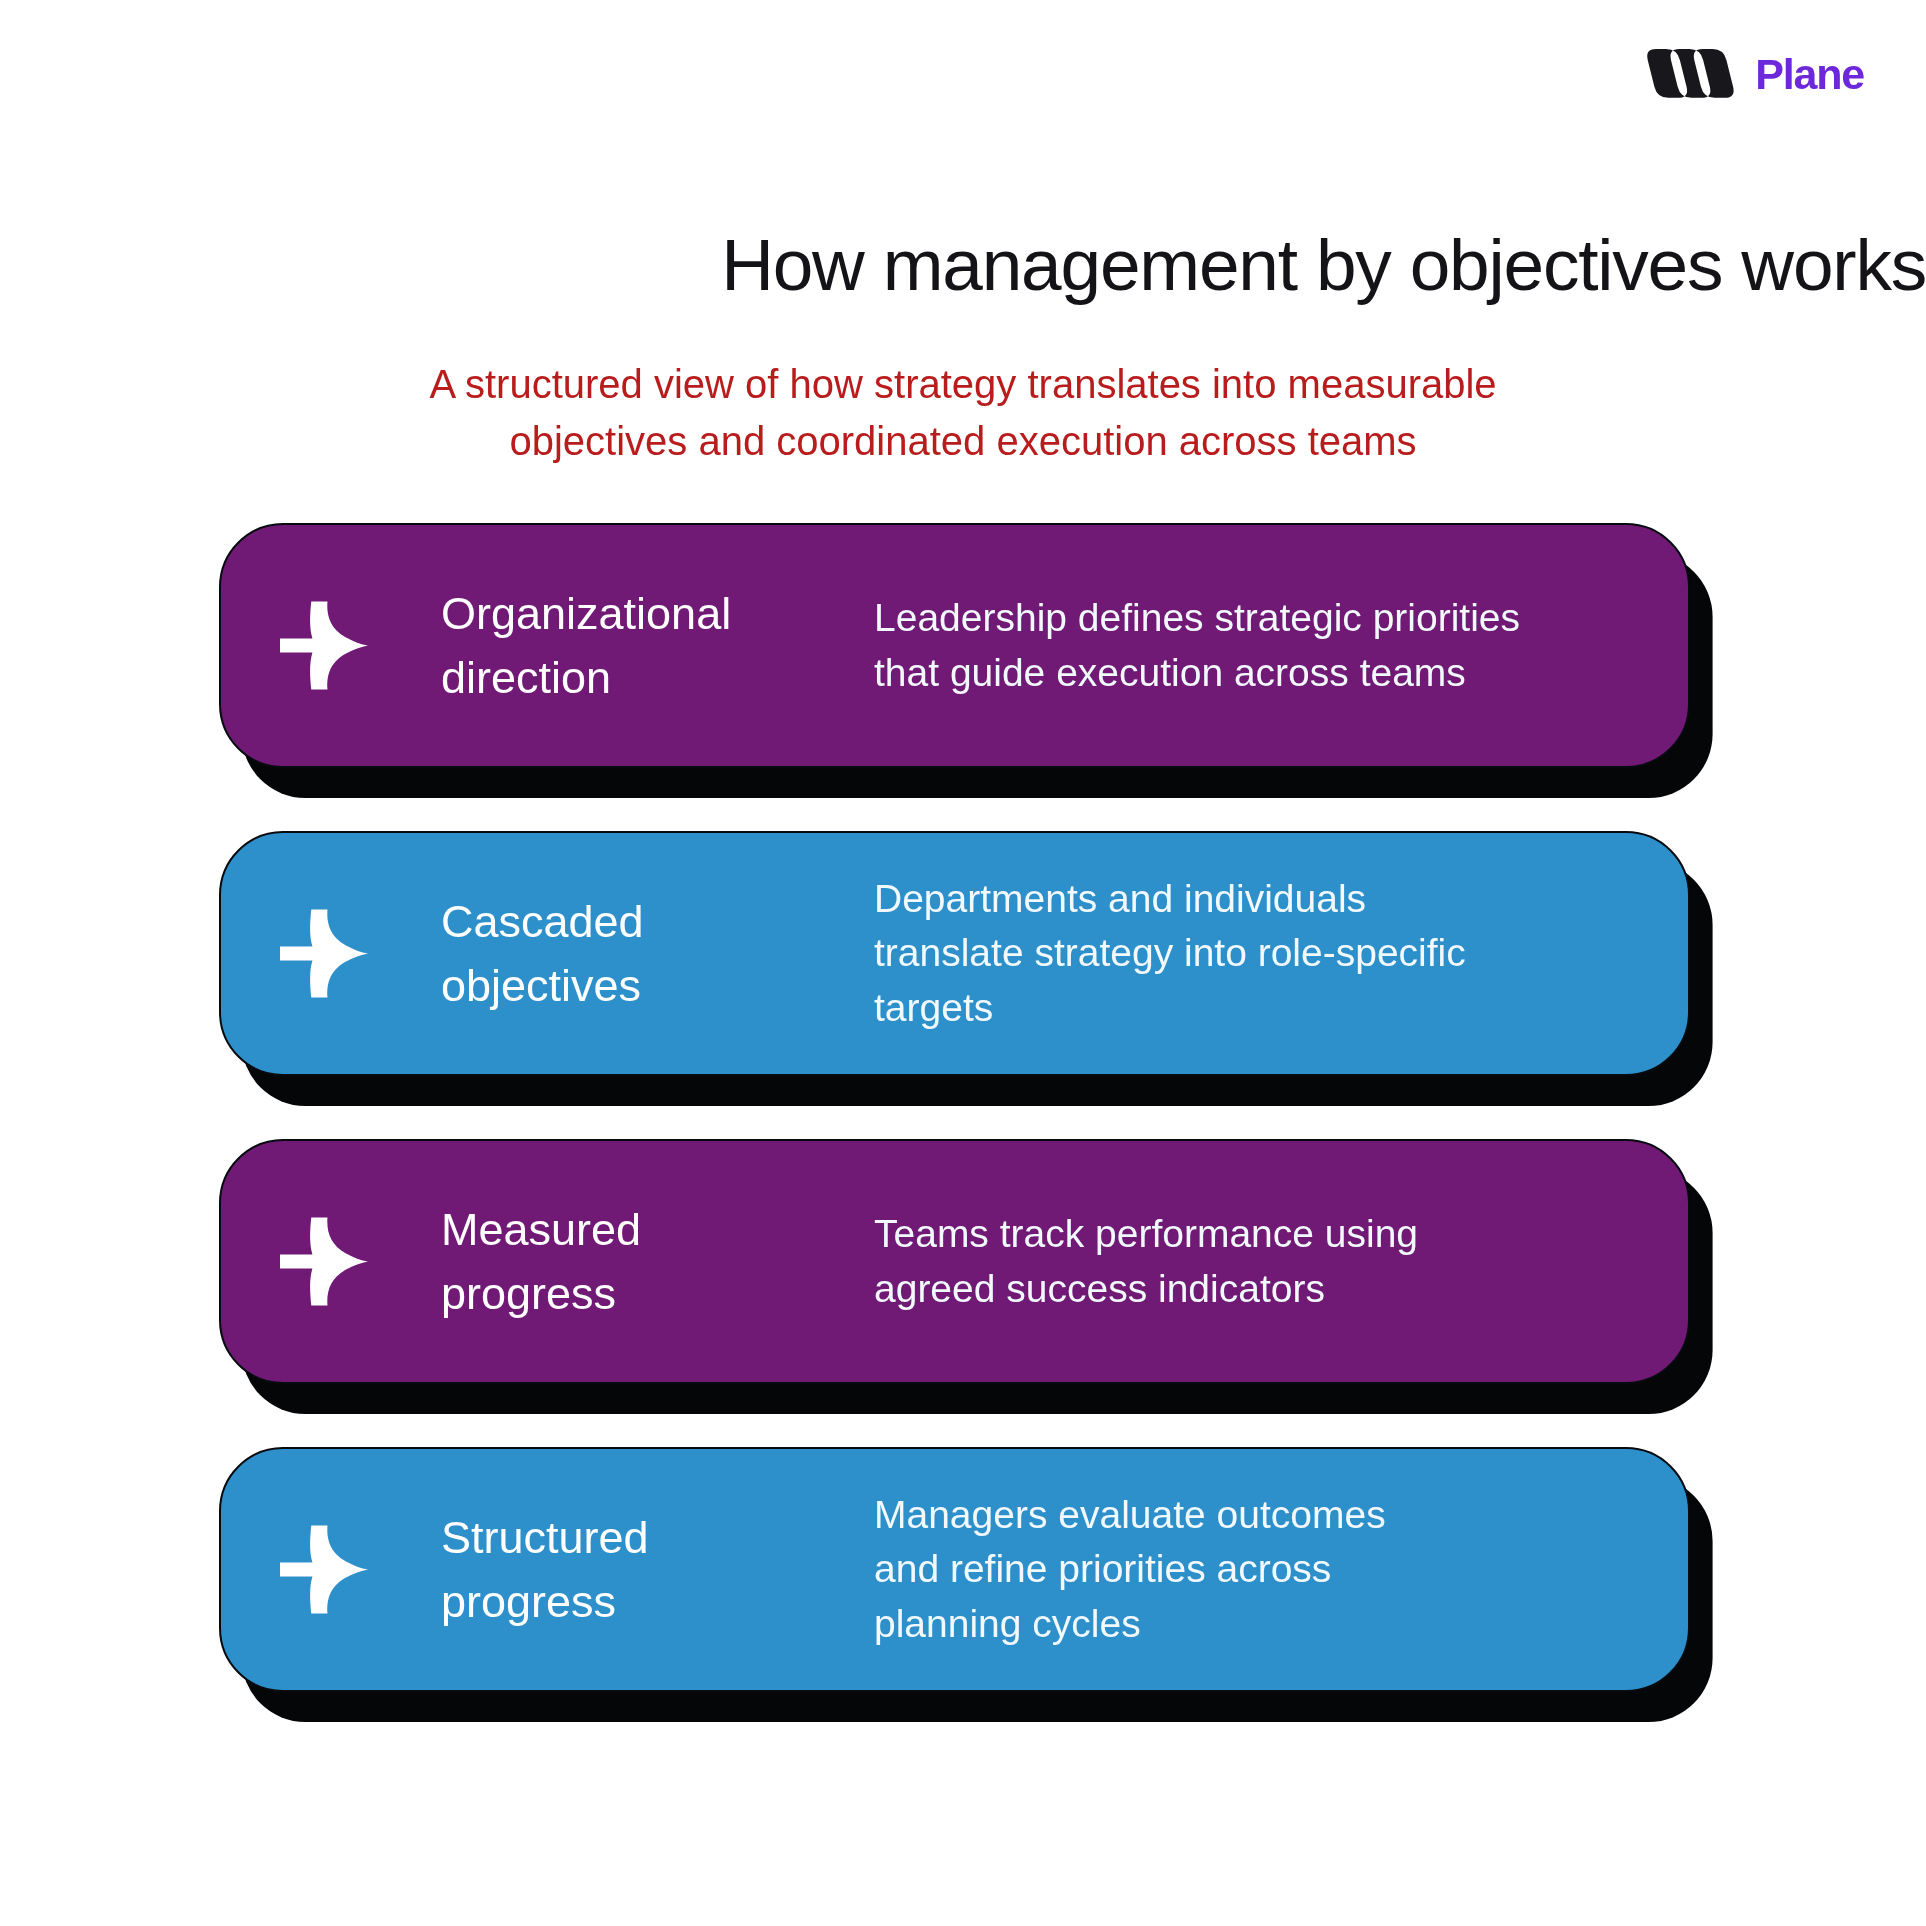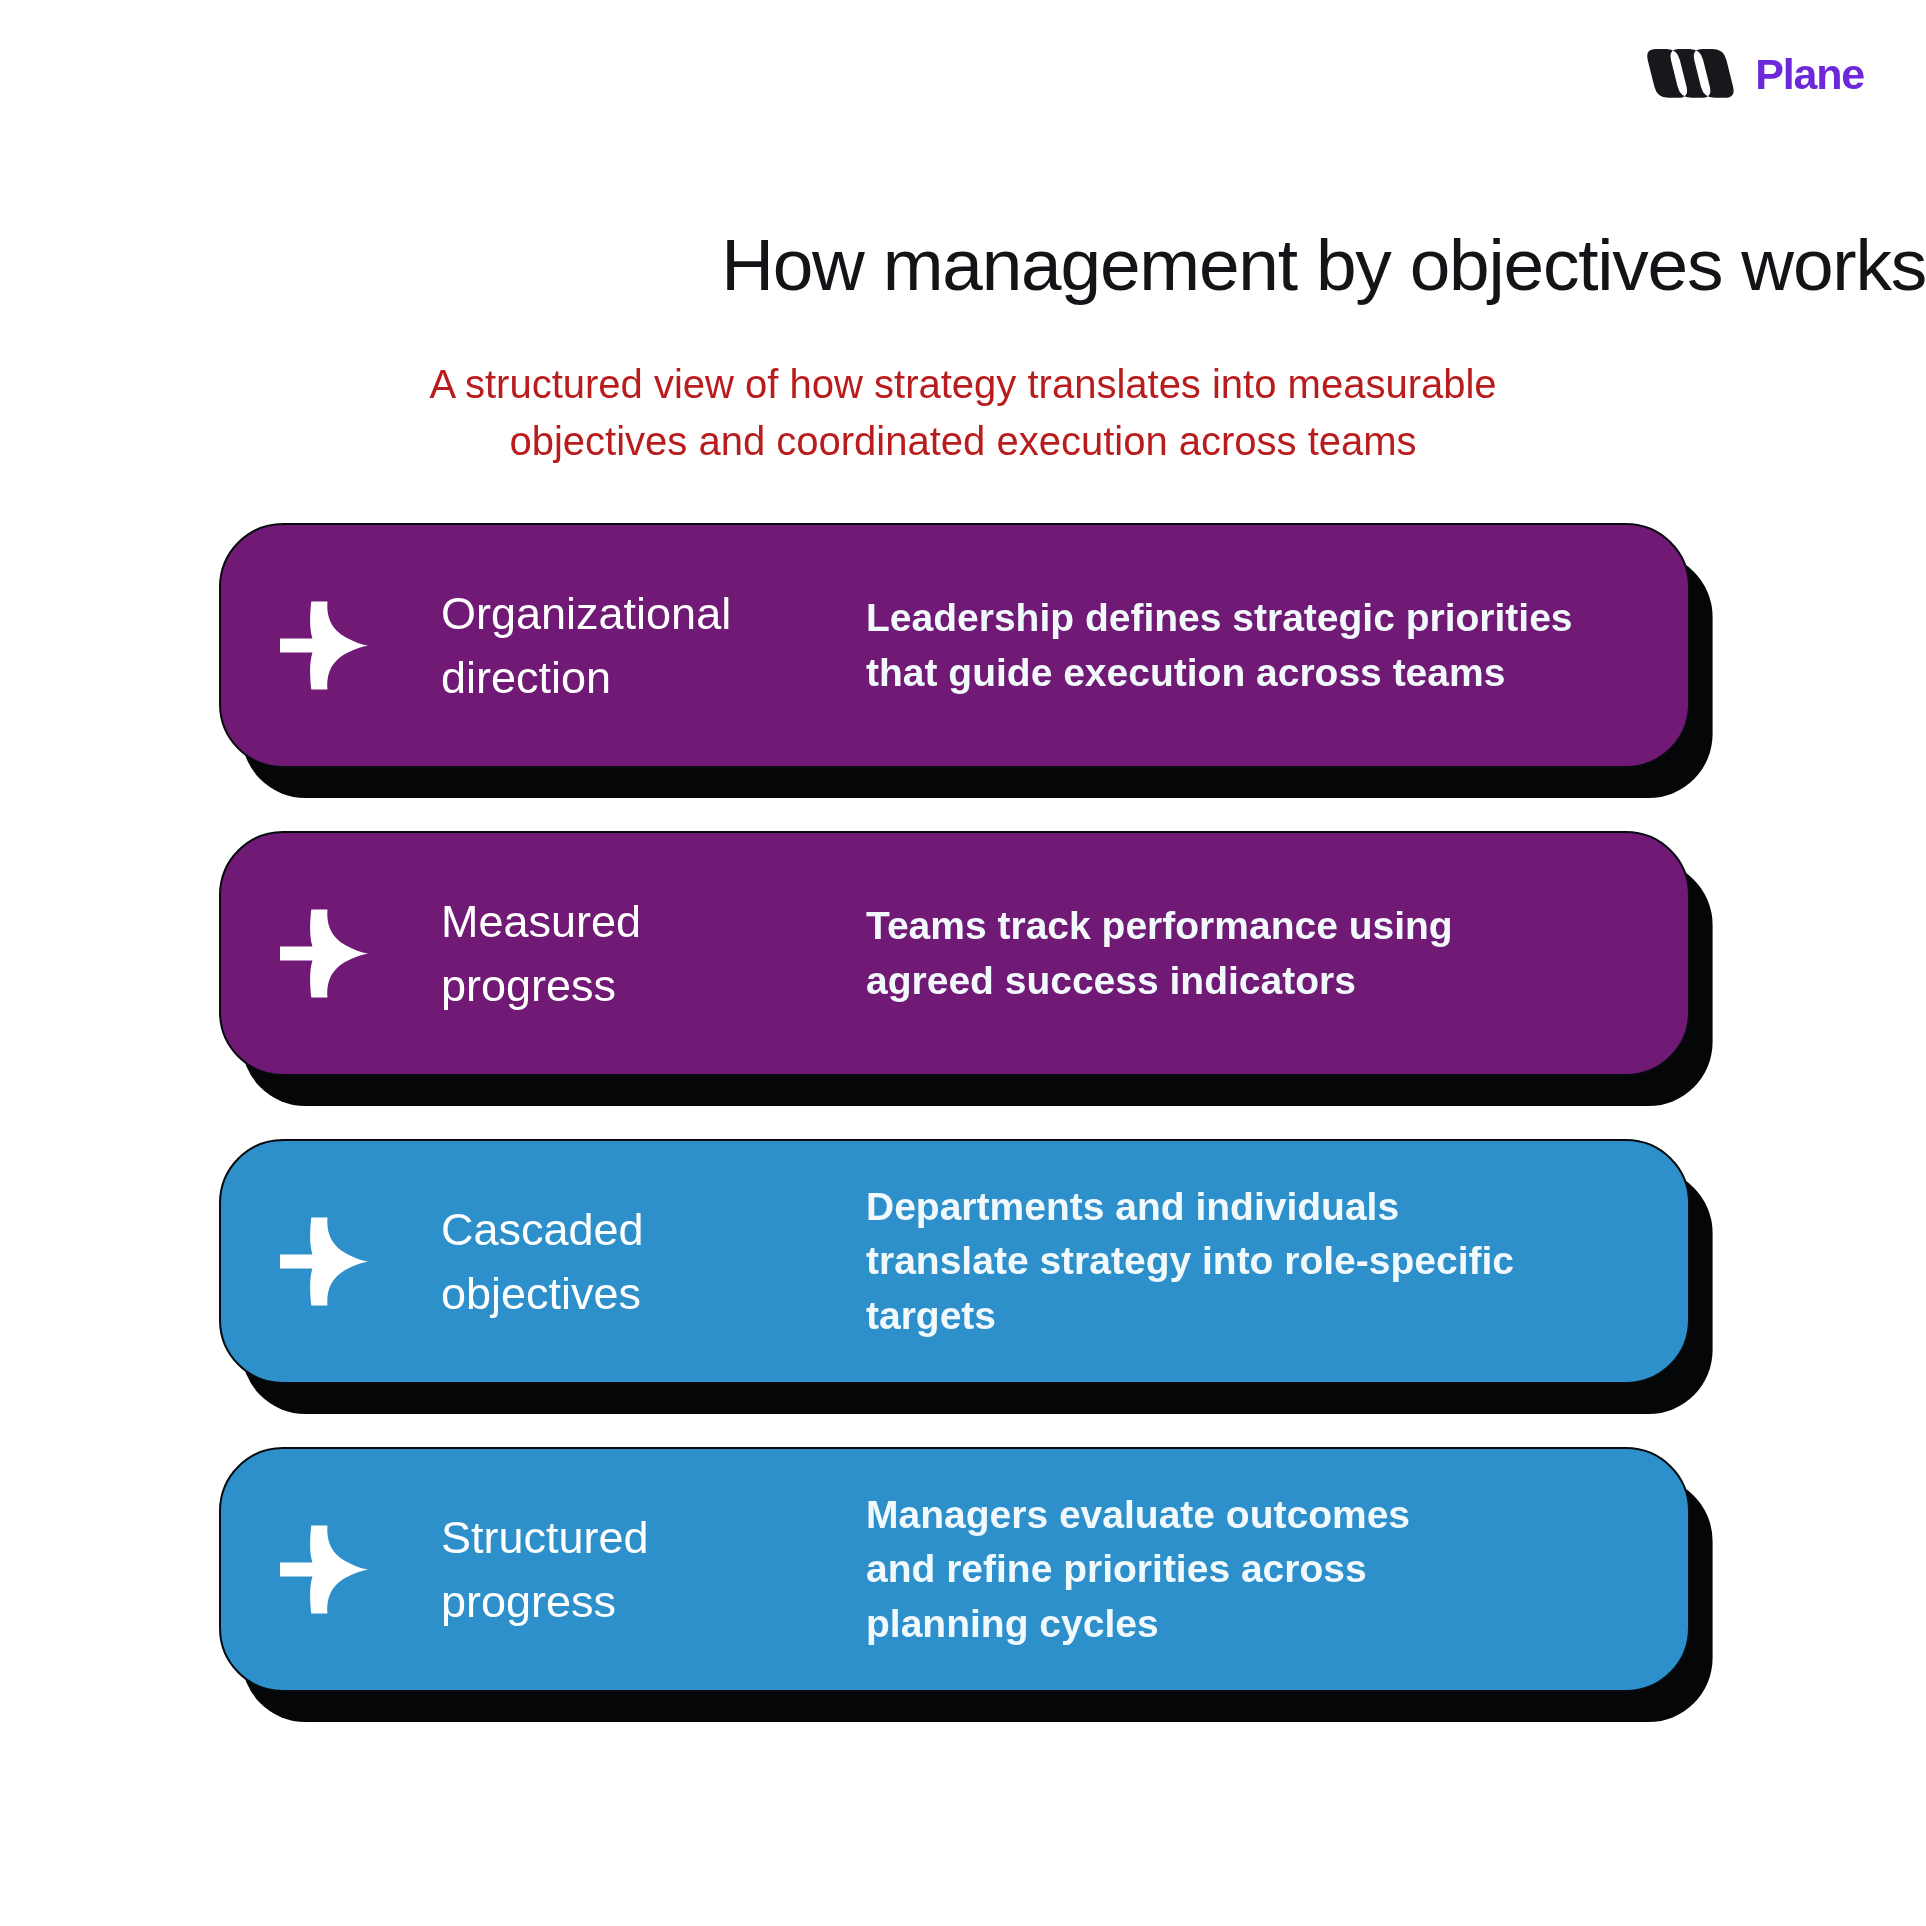--- a/index.html
+++ b/index.html
@@ -92,23 +92,23 @@
     margin: 0 0 0 73px;
     padding-right: 24px;
     font-size: 45px;
     font-weight: 500;
     color: #ffffff;
     line-height: 1.42;
     white-space: pre-line;
   }
   .card-desc {
     flex: 1;
-    margin: 0;
+    margin: 8px;
     font-size: 39px;
-    font-weight: 700;
+    font-weight: 400;
     color: #f2f9fd;
     line-height: 1.4;
     white-space: pre-line;
   }
 </style>
 </head>
 <body>
 
 <div class="page">
 
@@ -135,20 +135,35 @@
             C127,69 140,74 152,76 C140,78 127,83 114,90 C88,104 80,126 82,152 L54,152
             C52,132 50,108 56,88 L0,88 Z"></path>
         </svg>
       </span>
       <h2 class="card-title">Organizational
 direction</h2>
       <p class="card-desc">Leadership defines strategic priorities
 that guide execution across teams</p>
     </section>
 
+    <section class="card card--light">
+      <span class="arrow">
+        <svg viewBox="0 0 152 152" xmlns="http://www.w3.org/2000/svg" aria-hidden="true">
+          <path fill="#ffffff" d="M0,64 L56,64 C50,44 52,20 54,0 L82,0 C80,26 88,48 114,62
+            C127,69 140,74 152,76 C140,78 127,83 114,90 C88,104 80,126 82,152 L54,152
+            C52,132 50,108 56,88 L0,88 Z"></path>
+        </svg>
+      </span>
+      <h2 class="card-title">Cascaded
+objectives</h2>
+      <p class="card-desc">Departments and individuals
+translate strategy into role-specific
+targets</p>
+    </section>
+
     <section class="card card--dark">
       <span class="arrow">
         <svg viewBox="0 0 152 152" xmlns="http://www.w3.org/2000/svg" aria-hidden="true">
           <path fill="#ffffff" d="M0,64 L56,64 C50,44 52,20 54,0 L82,0 C80,26 88,48 114,62
             C127,69 140,74 152,76 C140,78 127,83 114,90 C88,104 80,126 82,152 L54,152
             C52,132 50,108 56,88 L0,88 Z"></path>
         </svg>
       </span>
       <h2 class="card-title">Measured
 progress</h2>
@@ -157,35 +172,20 @@
     </section>
 
     <section class="card card--light">
       <span class="arrow">
         <svg viewBox="0 0 152 152" xmlns="http://www.w3.org/2000/svg" aria-hidden="true">
           <path fill="#ffffff" d="M0,64 L56,64 C50,44 52,20 54,0 L82,0 C80,26 88,48 114,62
             C127,69 140,74 152,76 C140,78 127,83 114,90 C88,104 80,126 82,152 L54,152
             C52,132 50,108 56,88 L0,88 Z"></path>
         </svg>
       </span>
-      <h2 class="card-title">Cascaded
-objectives</h2>
-      <p class="card-desc">Departments and individuals
-translate strategy into role-specific
-targets</p>
-    </section>
-
-    <section class="card card--light">
-      <span class="arrow">
-        <svg viewBox="0 0 152 152" xmlns="http://www.w3.org/2000/svg" aria-hidden="true">
-          <path fill="#ffffff" d="M0,64 L56,64 C50,44 52,20 54,0 L82,0 C80,26 88,48 114,62
-            C127,69 140,74 152,76 C140,78 127,83 114,90 C88,104 80,126 82,152 L54,152
-            C52,132 50,108 56,88 L0,88 Z"></path>
-        </svg>
-      </span>
       <h2 class="card-title">Structured
 progress</h2>
       <p class="card-desc">Managers evaluate outcomes
 and refine priorities across
 planning cycles</p>
     </section>
 
   </div>
 </div>
 

